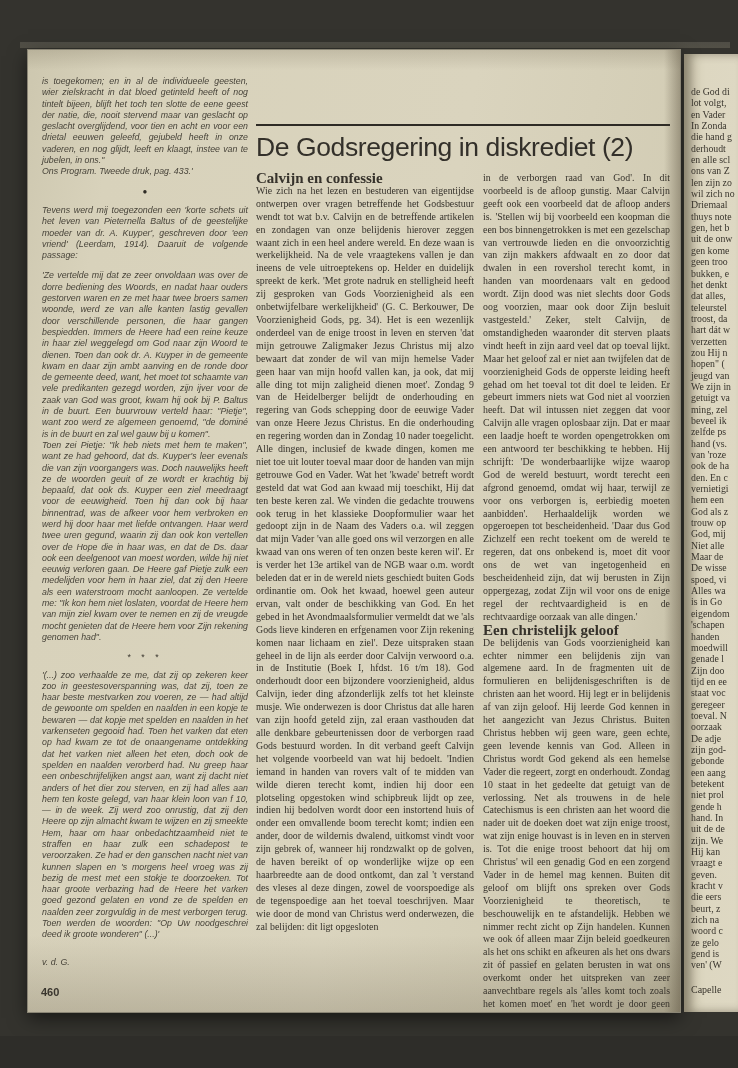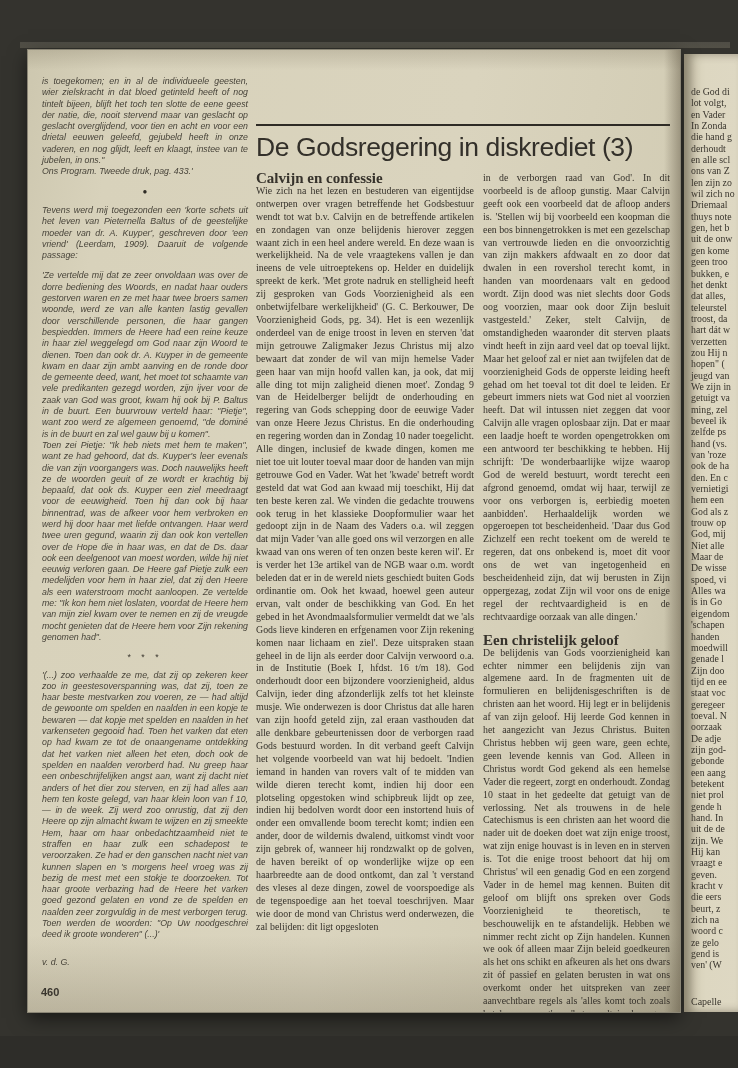--- a/index.html
+++ b/index.html
@@ -49,65 +49,65 @@
   .rule { height:2px; background:#2e2b25; }
   .title {
     font-family:"Liberation Sans", sans-serif; font-size:26.5px; font-weight:normal;
     letter-spacing:-0.4px; color:#33302a; margin:6px 0 9px; white-space:nowrap;
   }
   .cols { display:flex; gap:9px; }
   .col { text-align:justify; font-size:9.9px; line-height:12.9px; }
   .col-1 { width:218px; }
   .col-2 { width:187px; }
   .heading { font-weight:bold; font-size:15px; margin:0; }
-  .heading.second { margin-top:10px; }
+  .heading.second { }
   .col p.body { margin:0; }
 
   .page-num {
     position:absolute; left:13px; top:936px;
     font-family:"Liberation Sans", sans-serif; font-size:11px; font-weight:bold; color:#3a362e;
   }
 
   
   .page-right {
     position:absolute; left:684px; top:54px; width:54px; height:958px;
     background:linear-gradient(90deg,#cfc9b1,#ddd7c1 40%,#ded8c3);
     box-shadow:inset 7px 0 10px rgba(60,50,35,0.45);
     overflow:hidden;
   }
   .strip-lines {
     position:absolute; left:7px; top:32px; width:70px;
     font-size:9.8px; line-height:11.35px; color:#38342c; white-space:nowrap;
   }
   .strip-line { white-space:nowrap; }
-  .strip-footer { position:absolute; left:7px; top:930px; font-size:10px; color:#38342c;margin-top:12px; }
+  .strip-footer { position:absolute; left:7px; top:930px; font-size:10px; color:#38342c; }
 </style>
 </head>
 <body>
 
 <div class="scan">
   <div class="top-edge"></div>
 
   <div class="page-main">
 
     <div class="left-col">
       <p>is toegekomen; en in al de individueele geesten, wier zielskracht in dat bloed getinteld heeft of nog tintelt bijeen, blijft het toch ten slotte de eene geest der natie, die, nooit stervend maar van geslacht op geslacht overglijdend, voor tien en acht en voor een drietal eeuwen geleefd, gejubeld heeft in onze vaderen, en nog glijdt, leeft en klaagt, instee van te jubelen, in ons.''</p>
       <p class="lc-source">Ons Program. Tweede druk, pag. 433.'</p>
       <p class="bullet-sep">●</p>
-      <p>Tevens werd mij toegezonden een 'korte schets uit het leven van Pieternella Baltus of de geestelijke moeder van dr. A. Kuyper', geschreven door 'een vriend' (Leerdam, 1909). Daaruit de volgende passage:</p>
+      <p>Tevens werd mij toegezonden een 'korte schets uit het leven van Pieternella Baltus of de geestelijke moeder van dr. A. Kuyper', geschreven door 'een vriend' (Leerdam, 1914). Daaruit de volgende passage:</p>
       <p class="lc-gap">'Ze vertelde mij dat ze zeer onvoldaan was over de dorre bediening des Woords, en nadat haar ouders gestorven waren en ze met haar twee broers samen woonde, werd ze van alle kanten lastig gevallen door verschillende personen, die haar gangen bespiedden. Immers de Heere had een reine keuze in haar ziel weggelegd om God naar zijn Woord te dienen. Toen dan ook dr. A. Kuyper in de gemeente kwam en daar zijn ambt aanving en de ronde door de gemeente deed, want, het moet tot schaamte van vele predikanten gezegd worden, zijn ijver voor de zaak van God was groot, kwam hij ook bij P. Baltus in de buurt. Een buurvrouw verteld haar: "Pietje", want zoo werd ze algemeen genoemd, "de dominé is in de buurt en zal wel gauw bij u komen".</p>
       <p>Toen zei Pietje: "Ik heb niets met hem te maken", want ze had gehoord, dat ds. Kuyper's leer evenals die van zijn voorgangers was. Doch nauwelijks heeft ze de woorden geuit of ze wordt er krachtig bij bepaald, dat ook ds. Kuyper een ziel meedraagt voor de eeuwigheid. Toen hij dan ook bij haar binnentrad, was de afkeer voor hem verbroken en werd hij door haar met liefde ontvangen. Haar werd twee uren gegund, waarin zij dan ook kon vertellen over de Hope die in haar was, en dat de Ds. daar ook een deelgenoot van moest worden, wilde hij niet eeuwig verloren gaan. De Heere gaf Pietje zulk een medelijden voor hem in haar ziel, dat zij den Heere als een waterstroom mocht aanloopen. Ze vertelde me: "Ik kon hem niet loslaten, voordat de Heere hem van mijn ziel kwam over te nemen en zij de vreugde mocht genieten dat de Heere hem voor Zijn rekening genomen had".</p>
       <p class="ast-sep">* * *</p>
       <p>'(...) zoo verhaalde ze me, dat zij op zekeren keer zoo in geestesoverspanning was, dat zij, toen ze haar beste mestvarken zou voeren, ze — had altijd de gewoonte om spelden en naalden in een kopje te bewaren — dat kopje met spelden en naalden in het varkenseten gegooid had. Toen het varken dat eten op had kwam ze tot de onaangename ontdekking dat het varken niet alleen het eten, doch ook de spelden en naalden verorberd had. Nu greep haar een onbeschrijfelijken angst aan, want zij dacht niet anders of het dier zou sterven, en zij had alles aan hem ten koste gelegd, van haar klein loon van f 10,— in de week. Zij werd zoo onrustig, dat zij den Heere op zijn almacht kwam te wijzen en zij smeekte Hem, haar om haar onbedachtzaamheid niet te straffen en haar zulk een schadepost te veroorzaken. Ze had er den ganschen nacht niet van kunnen slapen en 's morgens heel vroeg was zij bezig de mest met een stokje te doorzoeken. Tot haar groote verbazing had de Heere het varken goed gezond gelaten en vond ze de spelden en naalden zeer zorgvuldig in de mest verborgen terug. Toen werden de woorden: "Op Uw noodgeschrei deed ik groote wonderen" (...)'</p>
       <p class="sig">v. d. G.</p>
     </div>
 
     <div class="article">
       <div class="rule"></div>
-      <div class="title">De Godsregering in diskrediet (3)</div>
+      <div class="title">De Godsregering in diskrediet (2)</div>
       <div class="cols">
         <div class="col col-1">
           <p class="heading">Calvijn en confessie</p>
           <p class="body">Wie zich na het lezen en bestuderen van eigentijdse ontwerpen over vragen betreffende het Godsbestuur wendt tot wat b.v. Calvijn en de betreffende artikelen en zondagen van onze belijdenis hierover zeggen waant zich in een heel andere wereld. En deze waan is werkelijkheid. Na de vele vraagtekens vallen je dan ineens de vele uitroeptekens op. Helder en duidelijk spreekt de kerk. 'Met grote nadruk en stelligheid heeft zij gesproken van Gods Voorzienigheid als een onbetwijfelbare werkelijkheid' (G. C. Berkouwer, De Voorzienigheid Gods, pg. 34). Het is een wezenlijk onderdeel van de enige troost in leven en sterven 'dat mijn getrouwe Zaligmaker Jezus Christus mij alzo bewaart dat zonder de wil van mijn hemelse Vader geen haar van mijn hoofd vallen kan, ja ook, dat mij alle ding tot mijn zaligheid dienen moet'. Zondag 9 van de Heidelberger belijdt de onderhouding en regering van Gods schepping door de eeuwige Vader van onze Heere Jezus Christus. En die onderhouding en regering worden dan in Zondag 10 nader toegelicht. Alle dingen, inclusief de kwade dingen, komen me niet toe uit louter toeval maar door de handen van mijn getrouwe God en Vader. Wat het 'kwade' betreft wordt gesteld dat wat God aan kwaad mij toeschikt, Hij dat ten beste keren zal. We vinden die gedachte trouwens ook terug in het klassieke Doopformulier waar het gedoopt zijn in de Naam des Vaders o.a. wil zeggen dat mijn Vader 'van alle goed ons wil verzorgen en alle kwaad van ons weren of ten onzen beste keren wil'. Er is verder het 13e artikel van de NGB waar o.m. wordt beleden dat er in de wereld niets geschiedt buiten Gods ordinantie om. Ook het kwaad, hoewel geen auteur ervan, valt onder de beschikking van God. En het gebed in het Avondmaalsformulier vermeldt dat we 'als Gods lieve kinderen en erfgenamen voor Zijn rekening komen naar lichaam en ziel'. Deze uitspraken staan geheel in de lijn als eerder door Calvijn verwoord o.a. in de Institutie (Boek I, hfdst. 16 t/m 18). God onderhoudt door een bijzondere voorzienigheid, aldus Calvijn, ieder ding afzonderlijk zelfs tot het kleinste musje. Wie onderwezen is door Christus dat alle haren van zijn hoofd geteld zijn, zal eraan vasthouden dat alle denkbare gebeurtenissen door de verborgen raad Gods bestuurd worden. In dit verband geeft Calvijn het volgende voorbeeld van wat hij bedoelt. 'Indien iemand in handen van rovers valt of te midden van wilde dieren terecht komt, indien hij door een plotseling opgestoken wind schipbreuk lijdt op zee, indien hij bedolven wordt door een instortend huis of onder een omvallende boom terecht komt; indien een ander, door de wildernis dwalend, uitkomst vindt voor zijn gebrek of, wanneer hij rondzwalkt op de golven, de haven bereikt of op wonderlijke wijze op een haarbreedte aan de dood ontkomt, dan zal 't verstand des vleses al deze dingen, zowel de voorspoedige als de tegenspoedige aan het toeval toeschrijven. Maar wie door de mond van Christus werd onderwezen, die zal belijden: dit ligt opgesloten</p>
         </div>
         <div class="col col-2">
           <p class="body">in de verborgen raad van God'. In dit voorbeeld is de afloop gunstig. Maar Calvijn geeft ook een voorbeeld dat de afloop anders is. 'Stellen wij bij voorbeeld een koopman die een bos binnengetrokken is met een gezelschap van vertrouwde lieden en die onvoorzichtig van zijn makkers afdwaalt en zo door dat dwalen in een rovershol terecht komt, in handen van moordenaars valt en gedood wordt. Zijn dood was niet slechts door Gods oog voorzien, maar ook door Zijn besluit vastgesteld.' Zeker, stelt Calvijn, de omstandigheden waaronder dit sterven plaats vindt heeft in zijn aard veel dat op toeval lijkt. Maar het geloof zal er niet aan twijfelen dat de voorzienigheid Gods de opperste leiding heeft gehad om het toeval tot dit doel te leiden. Er gebeurt immers niets wat God niet al voorzien heeft. Dat wil intussen niet zeggen dat voor Calvijn alle vragen oplosbaar zijn. Dat er maar een laadje hoeft te worden opengetrokken om een antwoord ter beschikking te hebben. Hij schrijft: 'De wonderbaarlijke wijze waarop God de wereld bestuurt, wordt terecht een afgrond genoemd, omdat wij haar, terwijl ze voor ons verborgen is, eerbiedig moeten aanbidden'. Herhaaldelijk worden we opgeroepen tot bescheidenheid. 'Daar dus God Zichzelf een recht toekent om de wereld te regeren, dat ons onbekend is, moet dit voor ons de wet van ingetogenheid en bescheidenheid zijn, dat wij berusten in Zijn oppergezag, zodat Zijn wil voor ons de enige regel der rechtvaardigheid is en de rechtvaardige oorzaak van alle dingen.'</p>
           <p class="heading second">Een christelijk geloof</p>
           <p class="body">De belijdenis van Gods voorzienigheid kan echter nimmer een belijdenis zijn van algemene aard. In de fragmenten uit de formulieren en belijdenisgeschriften is de christen aan het woord. Hij legt er in belijdenis af van zijn geloof. Hij leerde God kennen in het aangezicht van Jezus Christus. Buiten Christus hebben wij geen ware, geen echte, geen levende kennis van God. Alleen in Christus wordt God gekend als een hemelse Vader die regeert, zorgt en onderhoudt. Zondag 10 staat in het gedeelte dat getuigt van de verlossing. Net als trouwens in de hele Catechismus is een christen aan het woord die nader uit de doeken doet wat zijn enige troost, wat zijn enige houvast is in leven en in sterven is. Tot die enige troost behoort dat hij om Christus' wil een genadig God en een zorgend Vader in de hemel mag kennen. Buiten dit geloof om blijft ons spreken over Gods Voorzienigheid te theoretisch, te beschouwelijk en te afstandelijk. Hebben we nimmer recht zicht op Zijn handelen. Kunnen we ook óf alleen maar Zijn beleid goedkeuren als het ons schikt en afkeuren als het ons dwars zit óf passief en gelaten berusten in wat ons overkomt onder het uitspreken van zeer aanvechtbare regels als 'alles komt toch zoals het komen moet' en 'het wordt je door geen vreemden/mensen aangedaan'. Dat klinkt vroom maar het is heidens. Het geloof in Gods Voorzienigheid is een christelijk geloof. We worden in ons leven niet geregeerd door een onbeken-</p>
         </div>

